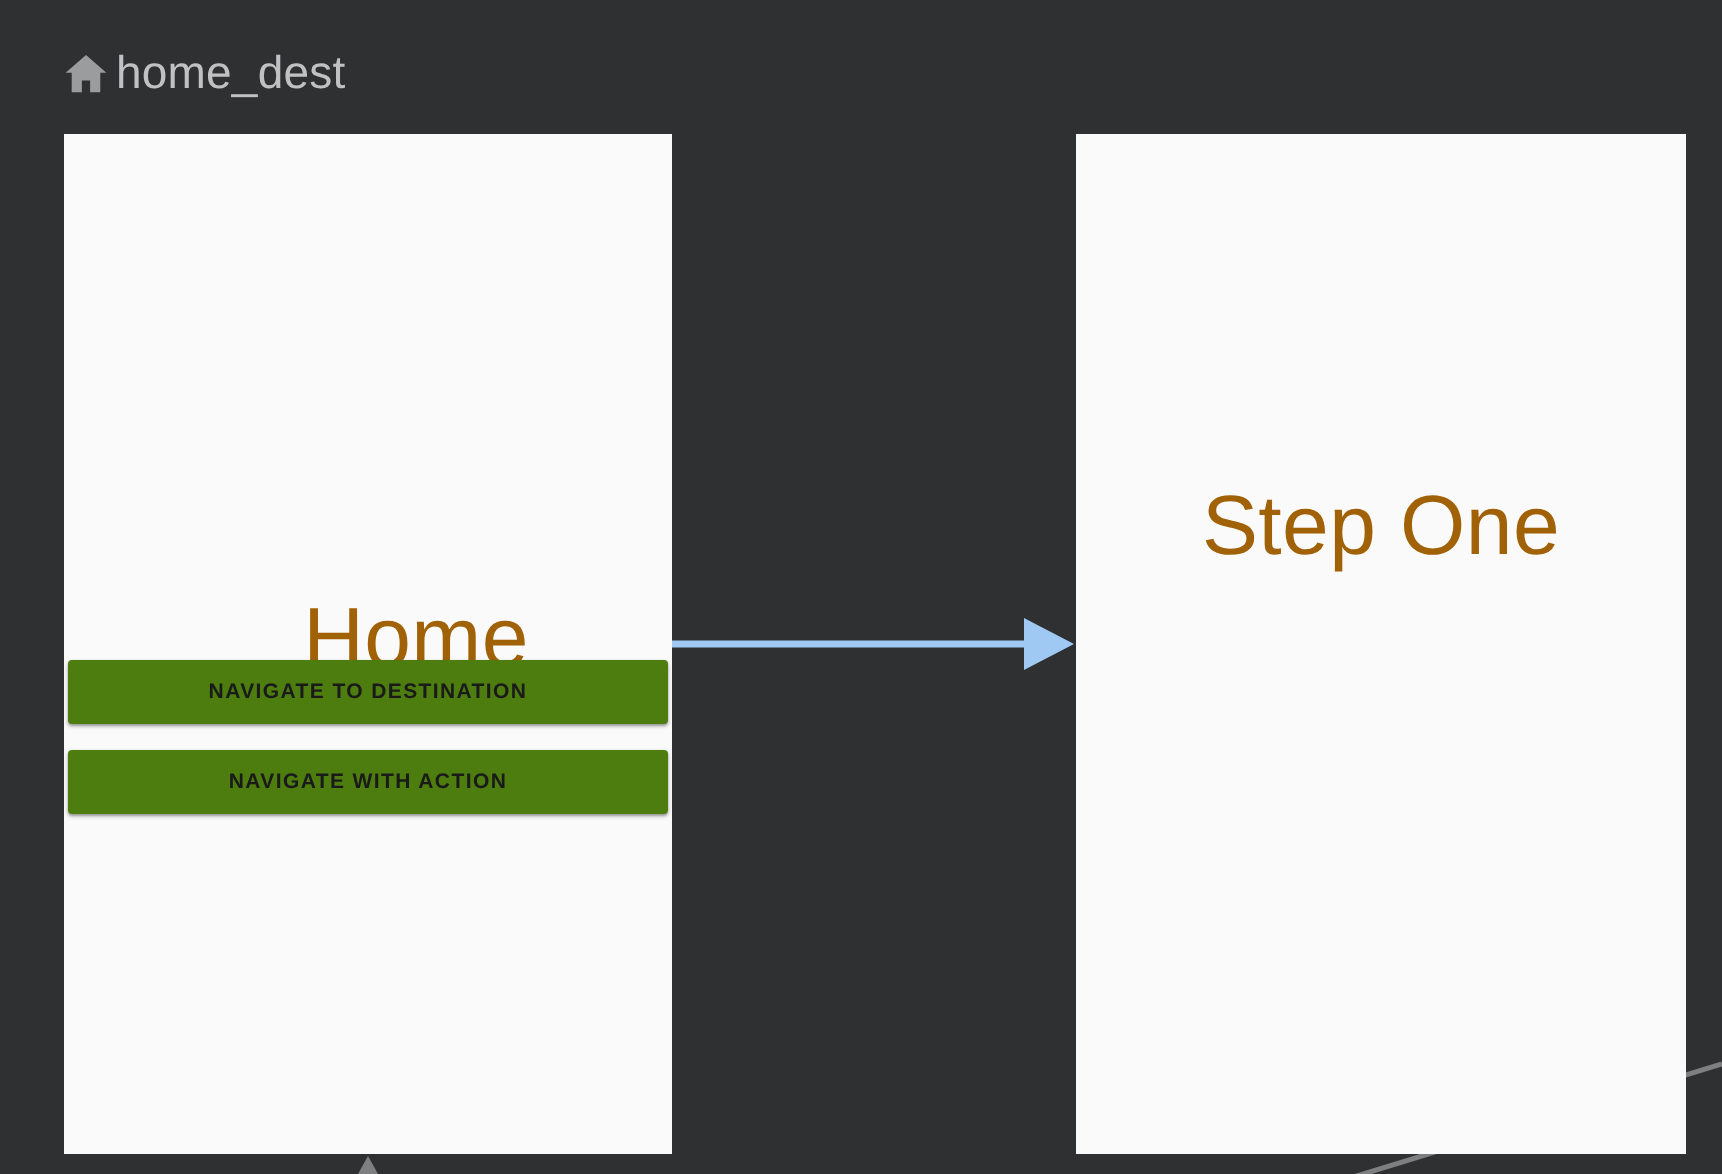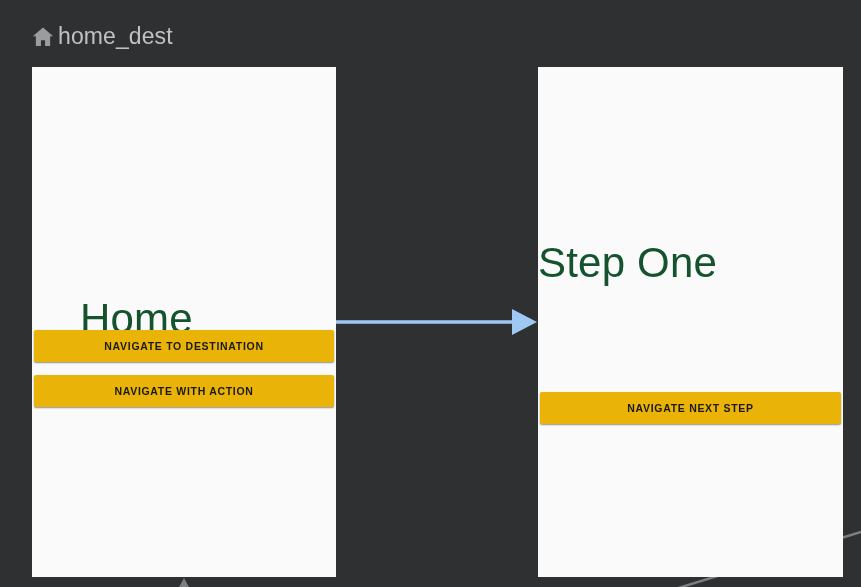--- a/index.html
+++ b/index.html
@@ -45,28 +45,29 @@
   .dest-frame {
     position: absolute;
     background: #fafafa;
     box-sizing: border-box;
     overflow: hidden;
   }
   .screen-title {
     position: absolute;
     left: 0;
     right: 0;
-    color: #14532d;
+    text-align: center;
+    color: #a16207;
     font-size: 42px;
     font-weight: 400;
     letter-spacing: 0.2px;
   }
   .mat-button {
     position: absolute;
-    background: #eab308;
+    background: #4d7c0f;
     color: #1a1a1a;
     border: none;
     border-radius: 2px;
     font-family: "Liberation Sans", sans-serif;
     font-size: 10.5px;
     font-weight: 700;
     letter-spacing: 0.7px;
     text-align: center;
     box-shadow: 0 1px 2px rgba(0,0,0,0.30), 0 1px 1px rgba(0,0,0,0.16);
     cursor: pointer;
@@ -116,21 +117,20 @@
 
   <svg class="connector" style="left:176px; top:566px; width:16px; height:21px;" aria-hidden="true">
     <polygon class="arrow-head" points="8,0 13,9 3,9" fill="#7d7f80"></polygon>
     <line class="arrow-line" x1="8" y1="8" x2="8" y2="21" stroke="#7d7f80" stroke-width="2.5"></line>
   </svg>
 
 
   <div class="dest-frame" style="left:538px; top:55px; width:305px; height:510px;">
     <div class="screen-title" style="top:172px;">Step One</div>
 
-    <button class="mat-button" style="left:2px; top:325px; width:301px; height:28px;">NAVIGATE NEXT STEP</button>
   </div>
 
   <svg class="connector" style="left:336px; top:296px; width:202px; height:28px;" aria-hidden="true">
     <line class="arrow-line" x1="0" y1="14" x2="176" y2="14" stroke="#9fc9f3" stroke-width="3.5"></line>
     <polygon class="arrow-head" points="176,1 201,14 176,27" fill="#9fc9f3"></polygon>
   </svg>
 
 </div>
 
 </body></html>

